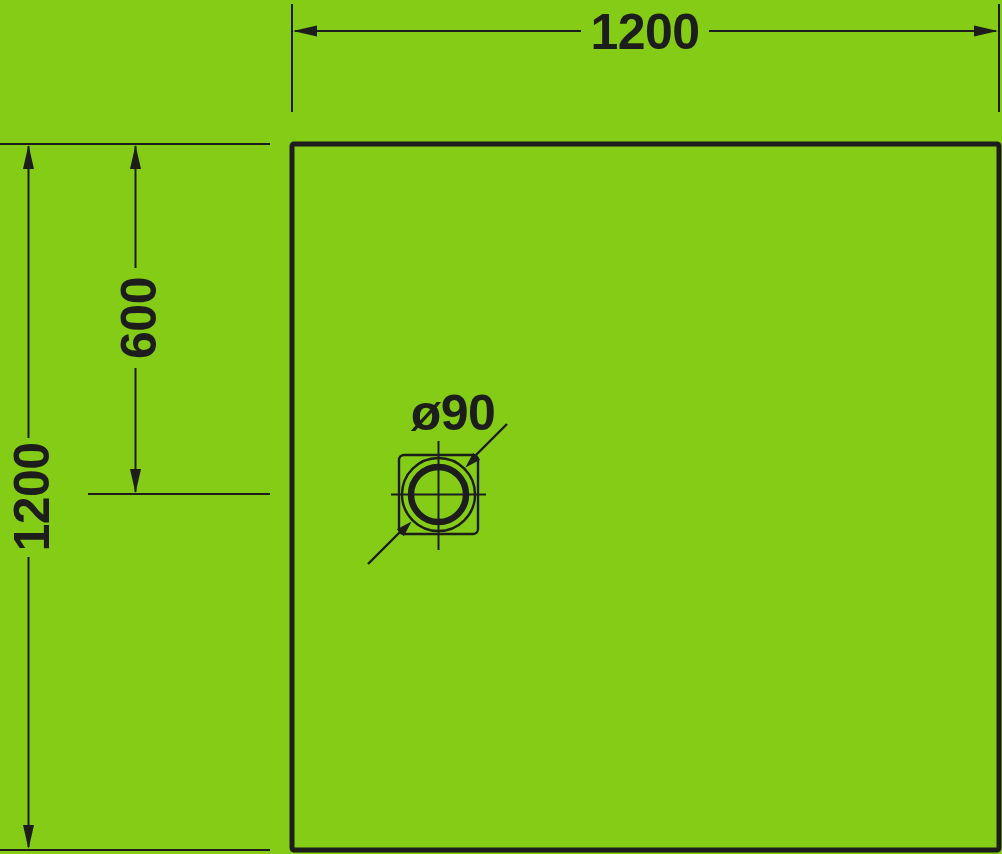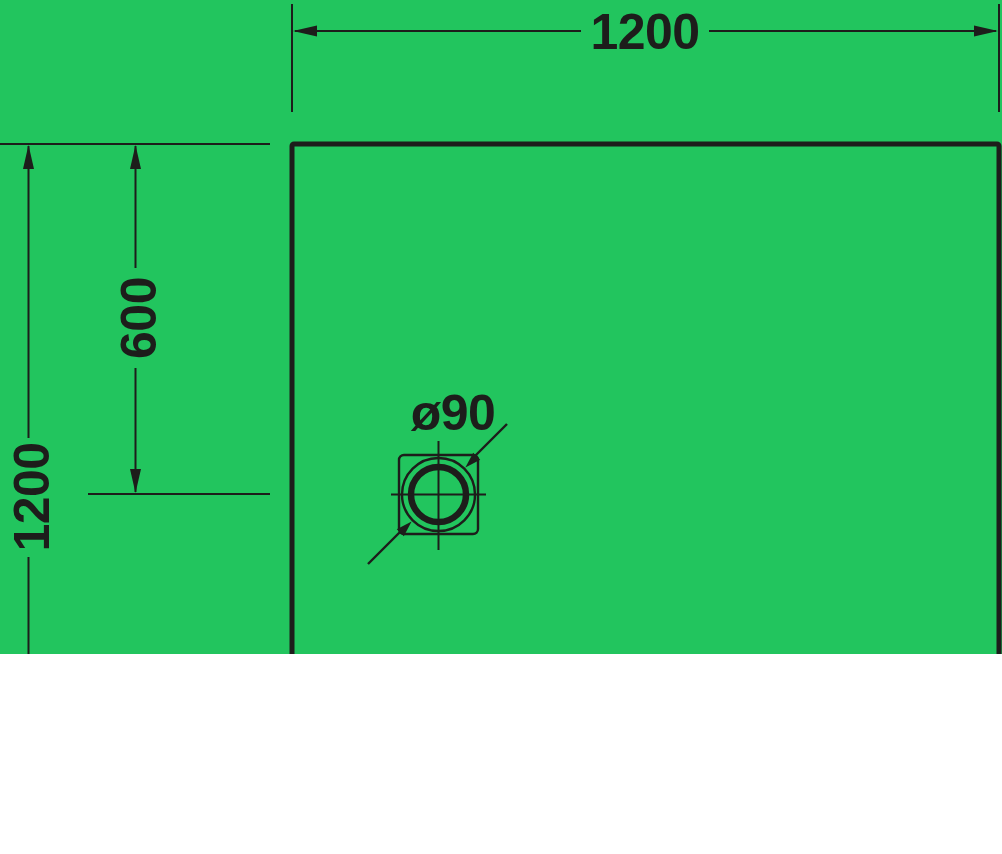--- a/index.html
+++ b/index.html
@@ -3,22 +3,22 @@
 <meta charset="utf-8">
 <style>
   html, body {
     margin: 0;
     padding: 0;
     background: #ffffff;
   }
   .canvas {
     position: relative;
     width: 1002px;
-    height: 654px;
-    background: #22c55e;
+    height: 854px;
+    background: #84cc16;
     overflow: hidden;
   }
   svg { display: block; }
   .ln {
     stroke: #1d1d1b;
     fill: none;
     stroke-linecap: butt;
   }
   .w2   { stroke-width: 2; }
   .w25  { stroke-width: 2.4; }

